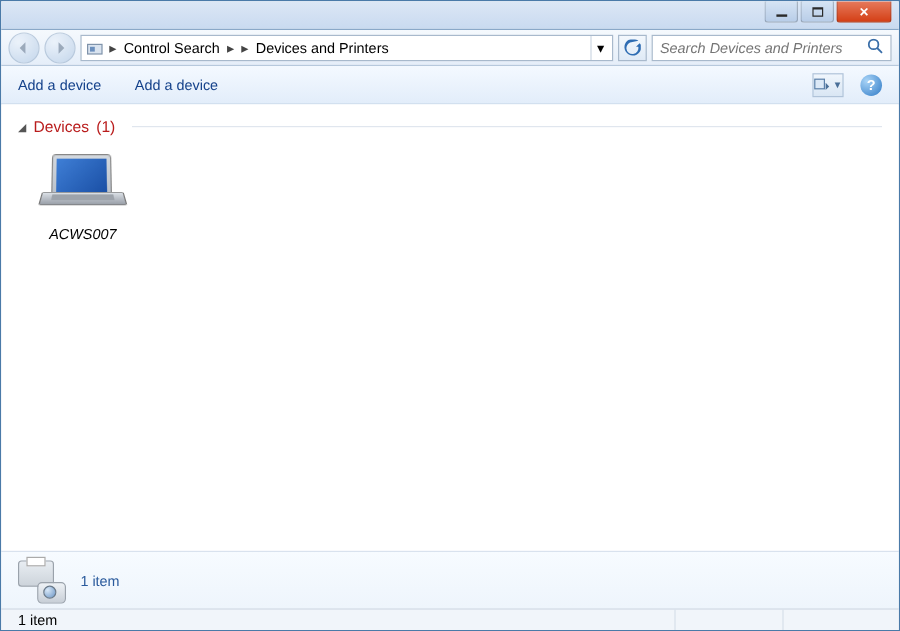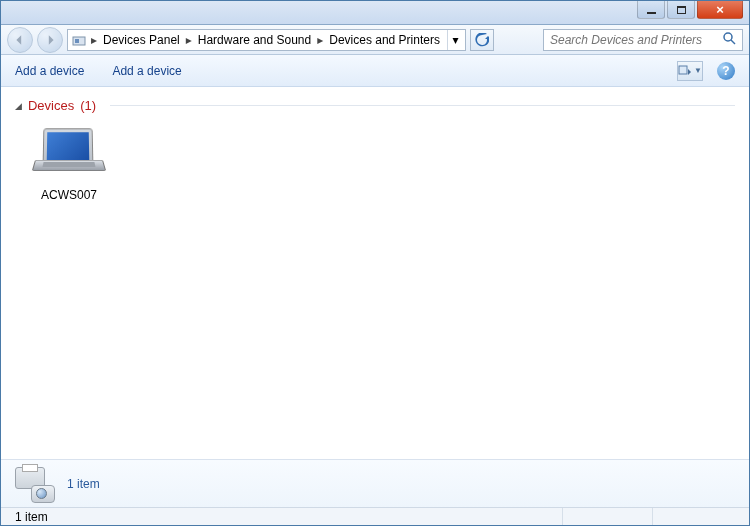--- a/index.html
+++ b/index.html
@@ -18,39 +18,39 @@
 
 .navbar { height: 30px; background: linear-gradient(#f5f9fd, #e5eef9); border-bottom: 1px solid #b7c9dd; display: flex; align-items: center; padding: 0 6px; gap: 4px; }
 .nav-back, .nav-fwd { width: 26px; height: 26px; border-radius: 50%; background: radial-gradient(circle at 30% 30%, #e8f0fa, #a9c3e0); border: 1px solid #8fa8c4; display: flex; align-items: center; justify-content: center; opacity: .55; }
 .nav-back svg, .nav-fwd svg { width: 12px; height: 12px; fill: #5a6f88; }
 .addr-wrap { flex: 1; height: 22px; background: #fff; border: 1px solid #a8b9cc; display: flex; align-items: center; padding: 0 2px; }
 .addr-icon { width: 18px; height: 16px; display: flex; align-items: center; justify-content: center; }
 .crumb { padding: 0 3px; height: 100%; display: flex; align-items: center; color: #000; }
 .crumb-sep { padding: 0 3px; color: #444; }
 .addr-dd { width: 16px; display: flex; align-items: center; justify-content: center; border-left: 1px solid #cdd7e3; height: 100%; }
 .refresh-btn { width: 24px; height: 22px; background: linear-gradient(#f3f8fd,#dfeaf6); border: 1px solid #a8b9cc; display: flex; align-items: center; justify-content: center; }
-.search-wrap { width: 200px; height: 22px; background: #fff; border: 1px solid #a8b9cc; display: flex; align-items: center; padding: 0 6px; margin-left: 45px; }
+.search-wrap { width: 200px; height: 22px; background: #fff; border: 1px solid #a8b9cc; display: flex; align-items: center; padding: 0 6px; }
 .search-wrap input { border: none; outline: none; flex: 1; color: #777; font-style: italic; background: transparent; }
 .search-icon { color: #3a6ea8; }
 
 
 .toolbar { height: 32px; background: linear-gradient(#f4f9ff, #e2edfa); border-bottom: 1px solid #c9d9ec; display: flex; align-items: center; padding: 0 14px; gap: 28px; }
 .tool-link { color: #15428b; cursor: default; }
 .tool-right { margin-left: auto; display: flex; align-items: center; gap: 14px; }
 .view-btn { width: 26px; height: 20px; background: linear-gradient(#f0f6fc,#d9e6f4); border: 1px solid #b0c3d9; display: flex; align-items: center; justify-content: center; }
 .help-btn { width: 18px; height: 18px; border-radius: 50%; background: radial-gradient(circle at 30% 30%, #a9d4f7, #2f7ac6); color: #fff; font-weight: bold; display: flex; align-items: center; justify-content: center; font-size: 11px; }
 
 
 .content { position: absolute; top: 86px; left: 0; right: 0; bottom: 66px; background: #fff; padding: 8px 14px; overflow: auto; }
 .section-header { display: flex; align-items: center; gap: 6px; padding: 3px 0; }
 .section-header .tri { font-size: 9px; color: #555; }
 .section-header .name { color: #b91c1c; font-size: 13px; }
 .section-header .line { flex: 1; height: 1px; background: #e0e6ee; margin-left: 8px; }
 .items { display: flex; flex-wrap: wrap; padding: 10px 4px; gap: 24px; }
-.item { width: 100px; display: flex; flex-direction: column; align-items: center; gap: 4px; }
+.item { width: 100px; display: flex; flex-direction: column; align-items: center; gap: 4px; font-style: italic; }
 .item-label { text-align: center; color: #000; }
 
 
 .laptop-ic { width: 72px; height: 58px; position: relative; }
 .laptop-ic .screen { position: absolute; top: 2px; left: 10px; width: 50px; height: 36px; background: linear-gradient(#d4d9df,#b9c0c9); border: 1px solid #888; border-radius: 3px; transform: perspective(120px) rotateX(6deg); }
 .laptop-ic .screen::after { content:""; position:absolute; inset:3px; background: linear-gradient(135deg,#3f7fd6,#1a4fa5); }
 .laptop-ic .base { position: absolute; bottom: 4px; left: 2px; width: 68px; height: 20px; background: linear-gradient(#dde2e8,#999fa8); border: 1px solid #777; border-radius: 2px; transform: perspective(200px) rotateX(60deg); transform-origin: top; }
 .laptop-ic .base::after { content:""; position:absolute; top:3px; left:8px; right:8px; height:9px; background:#9da3ab; }
 
 
@@ -98,23 +98,22 @@
       </svg>
   </div>
   <div class="addr-wrap">
     <span class="addr-icon">
       <svg width="14" height="12" viewBox="0 0 14 12">
           <rect x="1" y="3" width="12" height="8" fill="#d9e3ef" stroke="#7f93aa"></rect>
           <rect x="3" y="5" width="4" height="4" fill="#6b8fbd"></rect>
         </svg>
     </span>
     <span class="crumb-sep">▸</span>
-    <span class="crumb">Devices Panel</span>
+    <span class="crumb">Control Search</span>
     <span class="crumb-sep">▸</span>
-    <span class="crumb">Hardware and Sound</span>
     <span class="crumb-sep">▸</span>
     <span class="crumb">Devices and Printers</span>
     <span style="flex:1"></span>
     <span class="addr-dd">▾</span>
   </div>
   <div class="refresh-btn">
     <svg width="14" height="14" viewBox="0 0 14 14">
         <path d="M7 2a5 5 0 1 0 4.9 4H10l3-3 1 1a7 7 0 1 1-2-3z" fill="#2f6db3"></path>
       </svg>
   </div>

